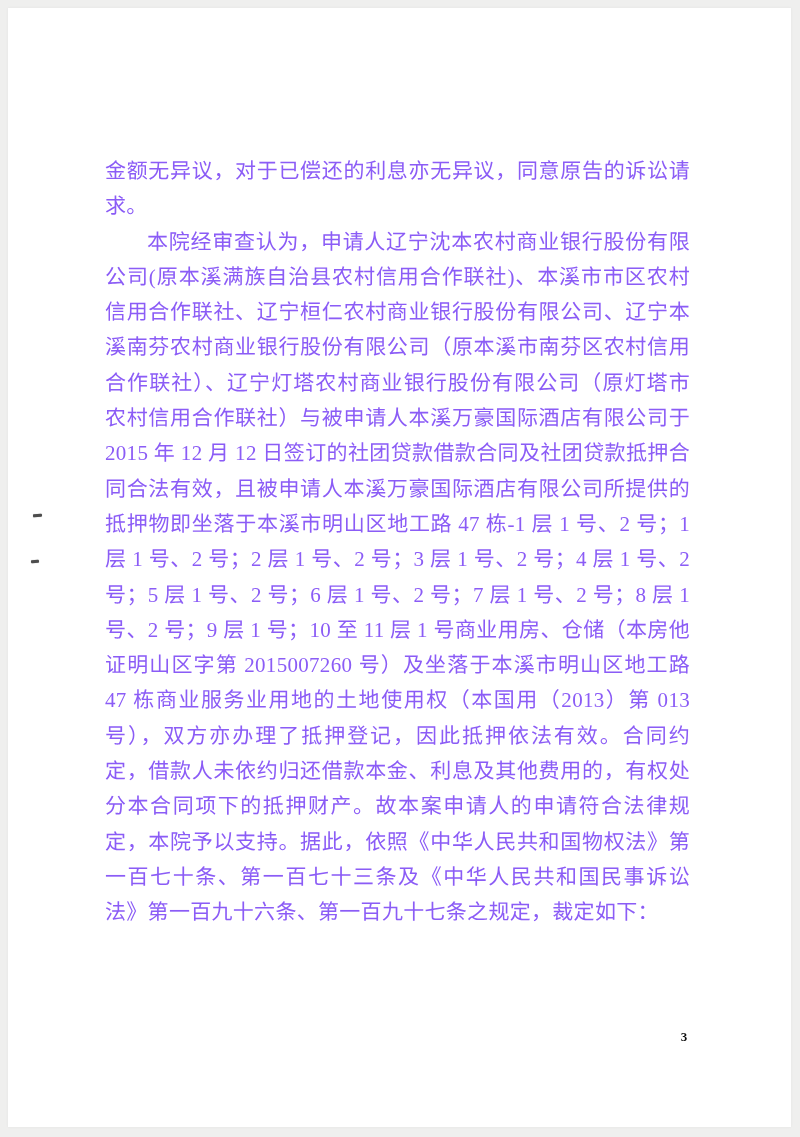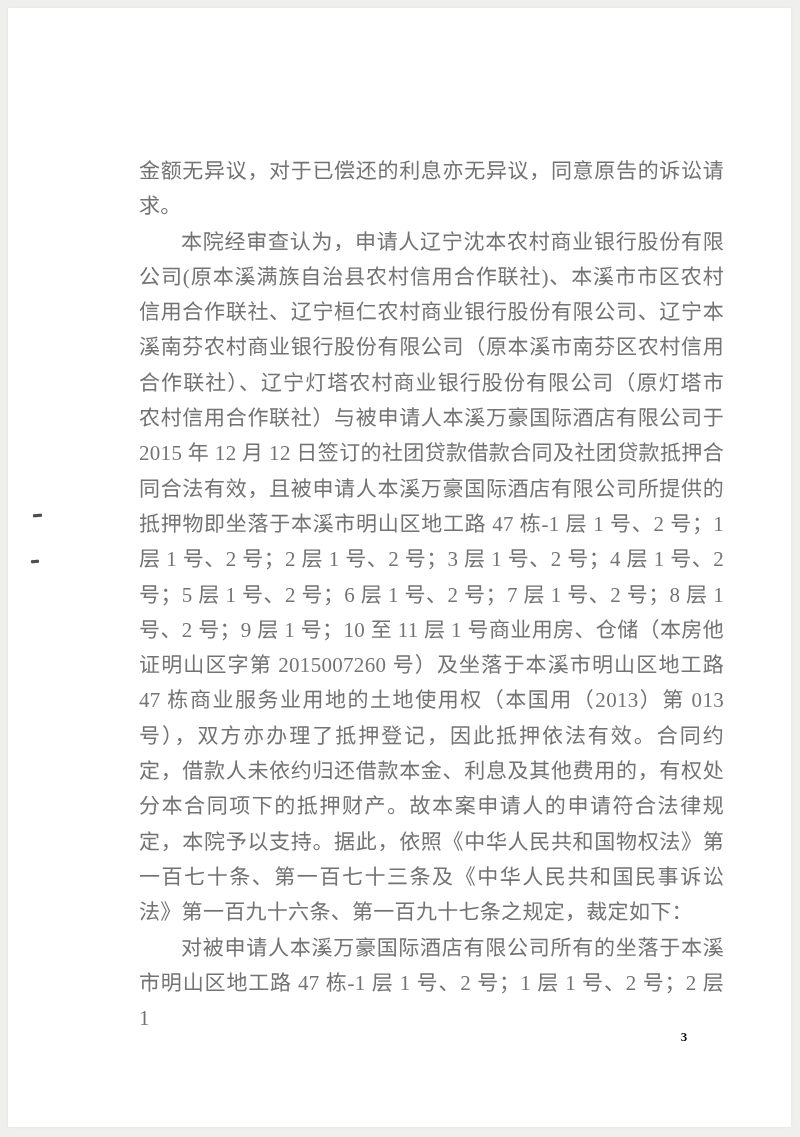--- a/index.html
+++ b/index.html
@@ -25,25 +25,24 @@
     background: #ffffff;
     box-shadow: 0 0 3px rgba(0,0,0,0.05);
   }
   .content {
     position: absolute;
     left: 97px;
     top: 146px;
     width: 585px;
     font-size: 21px;
     line-height: 35.3px;
-    color: #737373;
+    color: #8b5cf6;
     text-align: justify;
     text-justify: inter-ideograph;
     letter-spacing: 0.3px;
-    margin-left: 34px;
   }
   .para {
     margin: 0;
     padding: 0;
     text-indent: 2em;
   }
   .para.no-indent {
     text-indent: 0;
   }
   .page-number {
@@ -83,19 +82,18 @@
 
 <div class="canvas">
   <div class="sheet">
 
     <div class="scan-dash d1"></div>
     <div class="scan-dash d2"></div>
 
     <div class="content">
       <p class="para no-indent">金额无异议，对于已偿还的利息亦无异议，同意原告的诉讼请求。</p>
       <p class="para">本院经审查认为，申请人辽宁沈本农村商业银行股份有限公司(原本溪满族自治县农村信用合作联社)、本溪市市区农村信用合作联社、辽宁桓仁农村商业银行股份有限公司、辽宁本溪南芬农村商业银行股份有限公司（原本溪市南芬区农村信用合作联社）、辽宁灯塔农村商业银行股份有限公司（原灯塔市农村信用合作联社）与被申请人本溪万豪国际酒店有限公司于 2015 年 12 月 12 日签订的社团贷款借款合同及社团贷款抵押合同合法有效，且被申请人本溪万豪国际酒店有限公司所提供的抵押物即坐落于本溪市明山区地工路 47 栋-1 层 1 号、2 号；1 层 1 号、2 号；2 层 1 号、2 号；3 层 1 号、2 号；4 层 1 号、2 号；5 层 1 号、2 号；6 层 1 号、2 号；7 层 1 号、2 号；8 层 1 号、2 号；9 层 1 号；10 至 11 层 1 号商业用房、仓储（本房他证明山区字第 2015007260 号）及坐落于本溪市明山区地工路 47 栋商业服务业用地的土地使用权（本国用（2013）第 013 号），双方亦办理了抵押登记，因此抵押依法有效。合同约定，借款人未依约归还借款本金、利息及其他费用的，有权处分本合同项下的抵押财产。故本案申请人的申请符合法律规定，本院予以支持。据此，依照《中华人民共和国物权法》第一百七十条、第一百七十三条及《中华人民共和国民事诉讼法》第一百九十六条、第一百九十七条之规定，裁定如下：</p>
-      <p class="para">对被申请人本溪万豪国际酒店有限公司所有的坐落于本溪市明山区地工路 47 栋-1 层 1 号、2 号；1 层 1 号、2 号；2 层 1</p>
     </div>
 
     <div class="page-number">3</div>
 
   </div>
 </div>
 
 </body></html>

